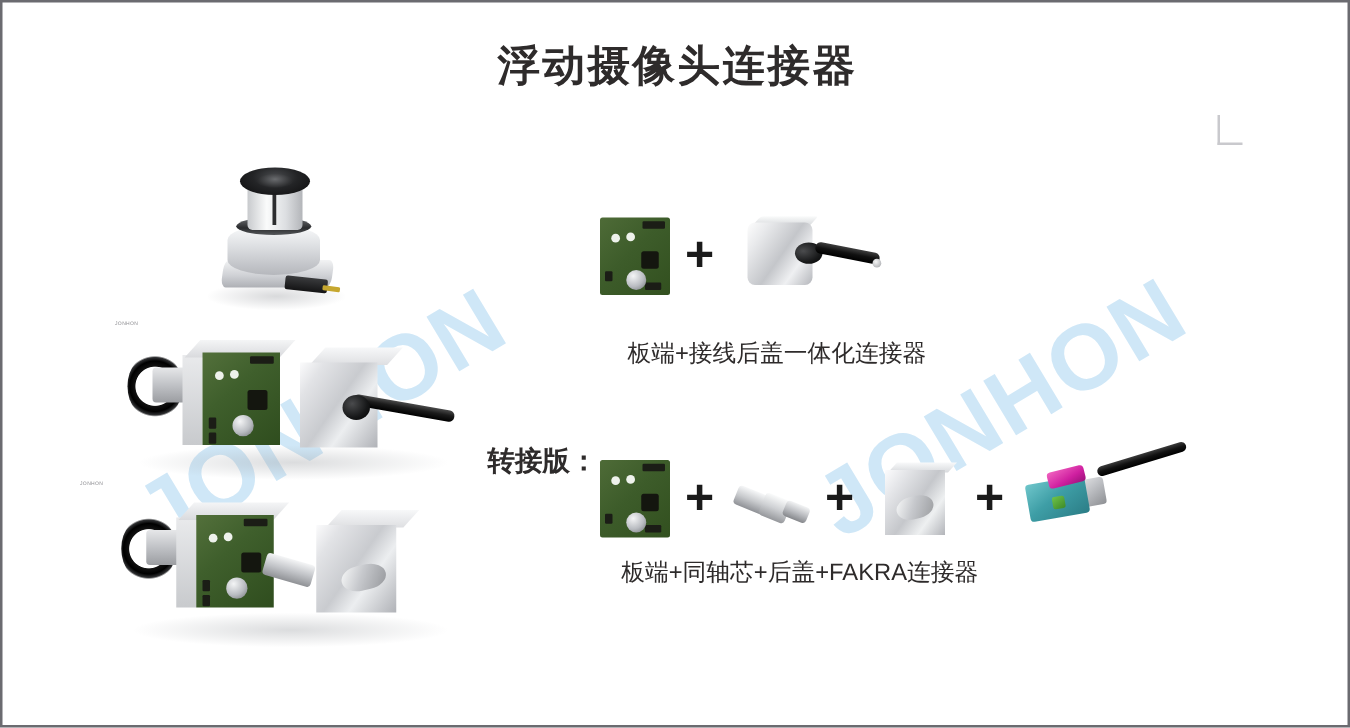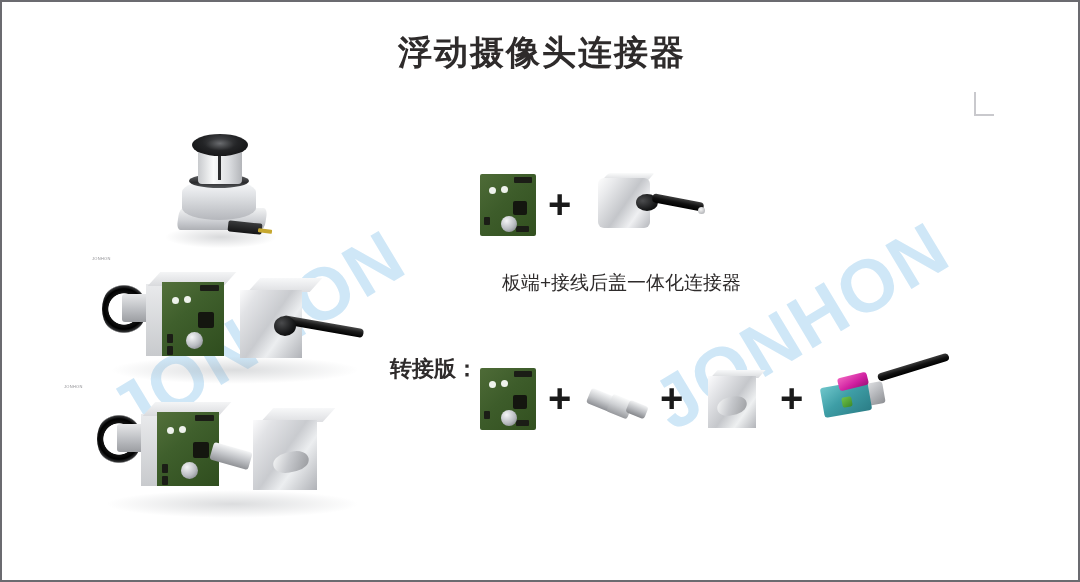--- a/index.html
+++ b/index.html
@@ -440,14 +440,15 @@
   <div class="plus" id="r2-plus3">+</div>
 
   <div class="art" id="r2-fakra">
     <div id="r2-fakra-cable"></div>
     <div id="r2-fakra-mid"></div>
     <div id="r2-fakra-body"></div>
     <div id="r2-fakra-top"></div>
     <div id="r2-fakra-win"></div>
   </div>
 
+  <div class="caption" style="left:495px; top:443px;">板端+同轴芯+后盖+FAKRA连接器</div>
 
 </div>
 
 </body></html>

